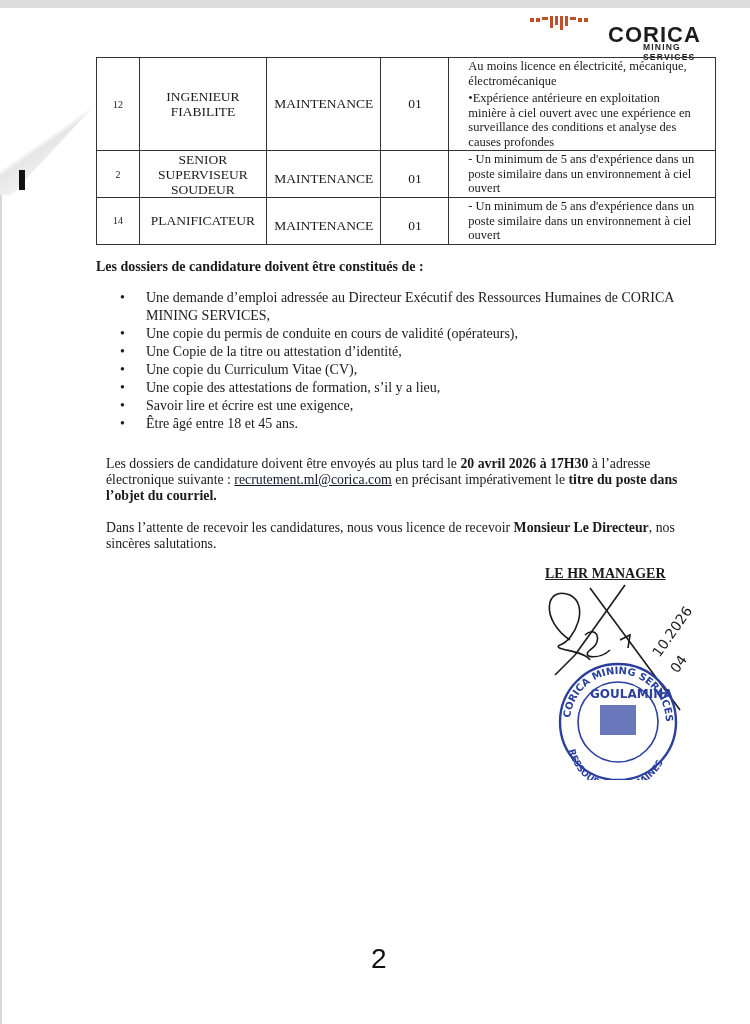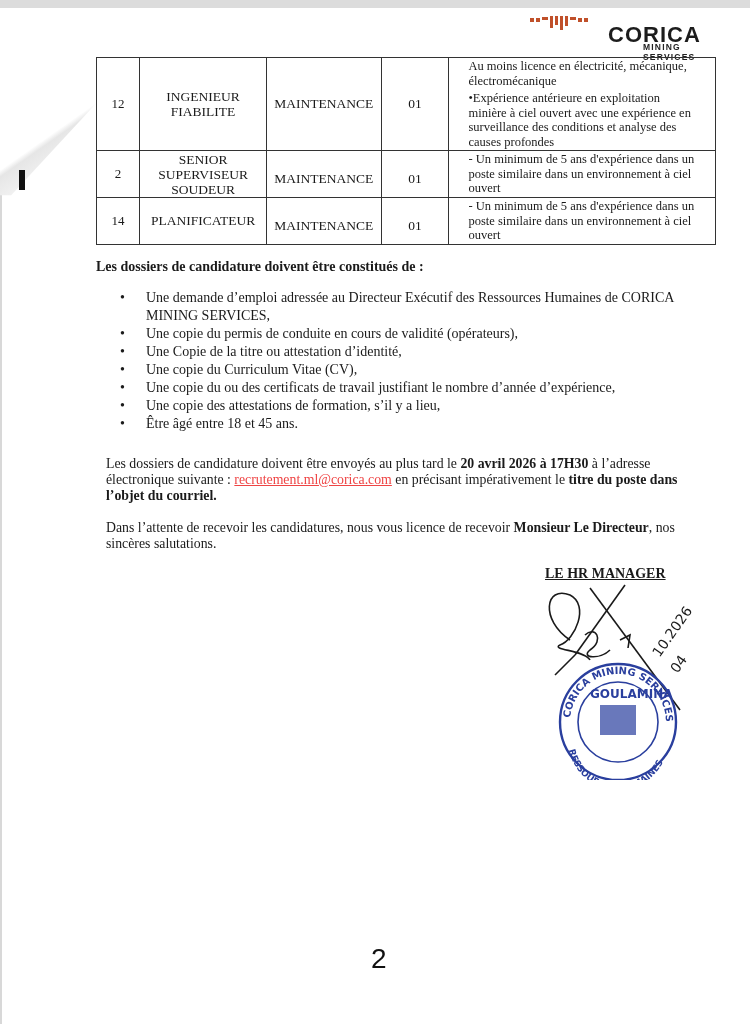--- a/index.html
+++ b/index.html
@@ -20,42 +20,42 @@
     
     .logo { position: absolute; left: 520px; top: 14px; width: 200px; height: 42px; }
     .logo-mark { position: absolute; left: 10px; top: 2px; display: flex; gap: 2px; align-items: flex-start; }
     .logo-mark span { display: block; background: #c0502a; }
     .logo-text { position: absolute; left: 88px; top: 8px; font-family: "Liberation Sans", sans-serif; font-weight: 900; font-size: 22px; letter-spacing: 1px; color: #1c1c1c; }
     .logo-sub { position: absolute; left: 102px; top: 28px; font-family: "Liberation Sans", sans-serif; font-weight: 700; font-size: 8.5px; letter-spacing: 1.2px; color: #222; margin-left: 21px; }
 
     
     .job-table { position: absolute; left: 96px; top: 57px; width: 620px; border-collapse: collapse; font-size: 13px; }
     .job-table td { border: 1.3px solid #333; vertical-align: middle; }
-    .c-num { width: 46px; text-align: center; font-size: 13px; }
+    .c-num { width: 46px; text-align: center; font-size: 10px; }
     .c-title { width: 129px; text-align: center; font-size: 13.5px; line-height: 15px; }
     .c-dept { width: 116px; text-align: center; font-size: 13.5px; padding-top: 10px; }
     .c-qty { width: 73px; text-align: center; font-size: 13.5px; padding-top: 10px; }
     .c-req { width: 280px; font-size: 12.5px; line-height: 14.5px; padding: 1px 19px; }
     .c-req p { margin: 0; }
     .c-req p + p { margin-top: 3px; }
     .row-12 { height: 84px; }
     .row-13 { height: 47px; }
     .row-14 { height: 46px; }
     .row-12 .c-dept, .row-12 .c-qty { padding-top: 0; }
 
     .section-heading { position: absolute; left: 96px; top: 259px; font-weight: 700; font-size: 14px; }
     .doc-list { position: absolute; left: 120px; top: 289px; width: 600px; list-style: none; font-size: 14px; line-height: 18px; }
     .doc-list li { position: relative; padding-left: 26px; }
     .doc-list li::before { content: "•"; position: absolute; left: 0; top: 0; font-size: 14px; }
 
     .para { position: absolute; left: 106px; width: 606px; font-size: 13.8px; line-height: 16px; }
     .para-deadline { top: 456px; }
     .para-closing { top: 520px; }
     .para b { font-weight: 700; }
-    .email-link { color: #ef4444; text-decoration: underline; }
+    .email-link { color: #0f172a; text-decoration: underline; }
 
     .signatory { position: absolute; left: 545px; top: 566px; font-weight: 700; font-size: 14px; text-decoration: underline; }
     .signature { position: absolute; left: 530px; top: 580px; width: 190px; height: 200px; }
 
     .page-number { position: absolute; left: 371px; top: 943px; font-family: "Liberation Sans", sans-serif; font-size: 28px; color: #111; }
   </style>
 </head>
 <body>
 
 <div class="top-bar"></div>
@@ -113,22 +113,22 @@
 </tbody>
   </table>
 
 <div class="section-heading">Les dossiers de candidature doivent être constitués de :</div>
 
 <ul class="doc-list">
   <li>Une demande d’emploi adressée au Directeur Exécutif des Ressources Humaines de CORICA MINING SERVICES,</li>
   <li>Une copie du permis de conduite en cours de validité (opérateurs),</li>
   <li>Une Copie de la titre ou attestation d’identité,</li>
   <li>Une copie du Curriculum Vitae (CV),</li>
-  <li>Une copie du ou des certificats de travail justifiant le nombre d’année d’expérience,</li>
   <li>Une copie des attestations de formation, s’il y a lieu,</li>
+  <li>Savoir lire et écrire est une exigence,</li>
   <li>Être âgé entre 18 et 45 ans.</li>
 </ul>
 
 <p class="para para-deadline"><span>Les dossiers de candidature doivent être envoyés au plus tard le </span><b>20 avril 2026 à 17H30</b><span> à l’adresse électronique suivante : </span><a class="email-link">recrutement.ml@corica.com</a><span>  en précisant impérativement le </span><b>titre du poste dans l’objet du courriel.</b></p>
 
 <p class="para para-closing"><span>Dans l’attente de recevoir les candidatures, nous vous licence de recevoir </span><b>Monsieur Le Directeur</b><span>, nos sincères salutations.</span></p>
 
 <div class="signatory">LE HR MANAGER</div>
 
 <svg class="signature" viewBox="0 0 190 200">

